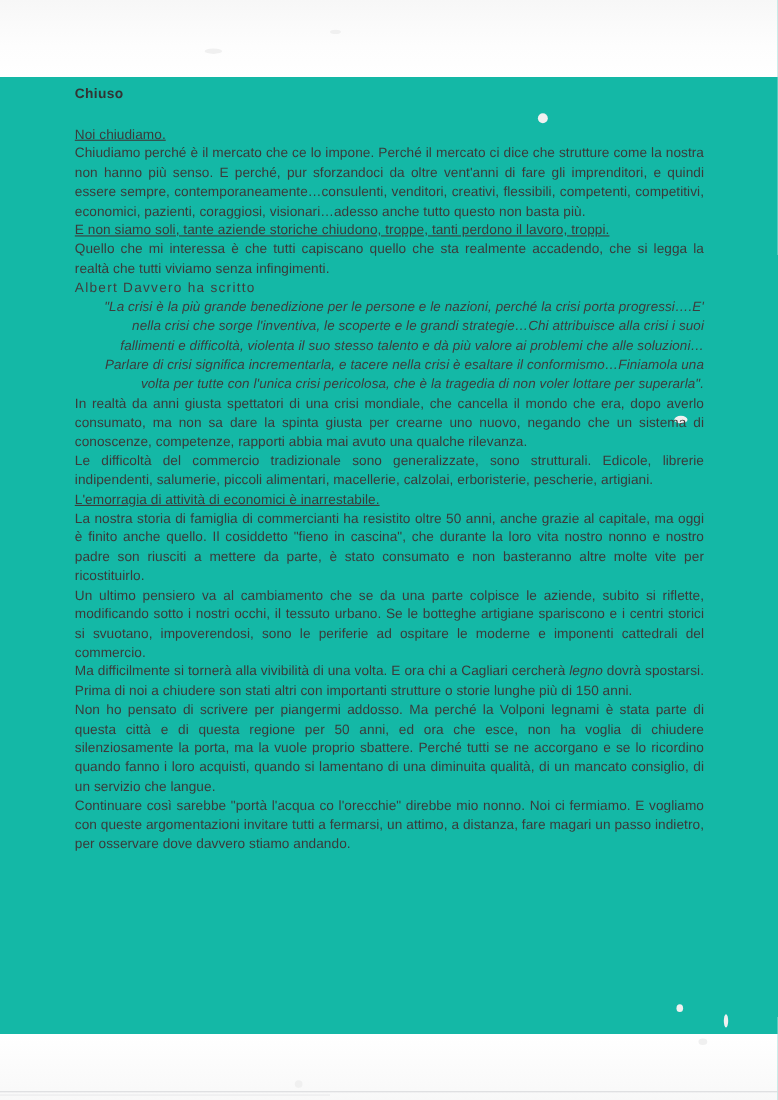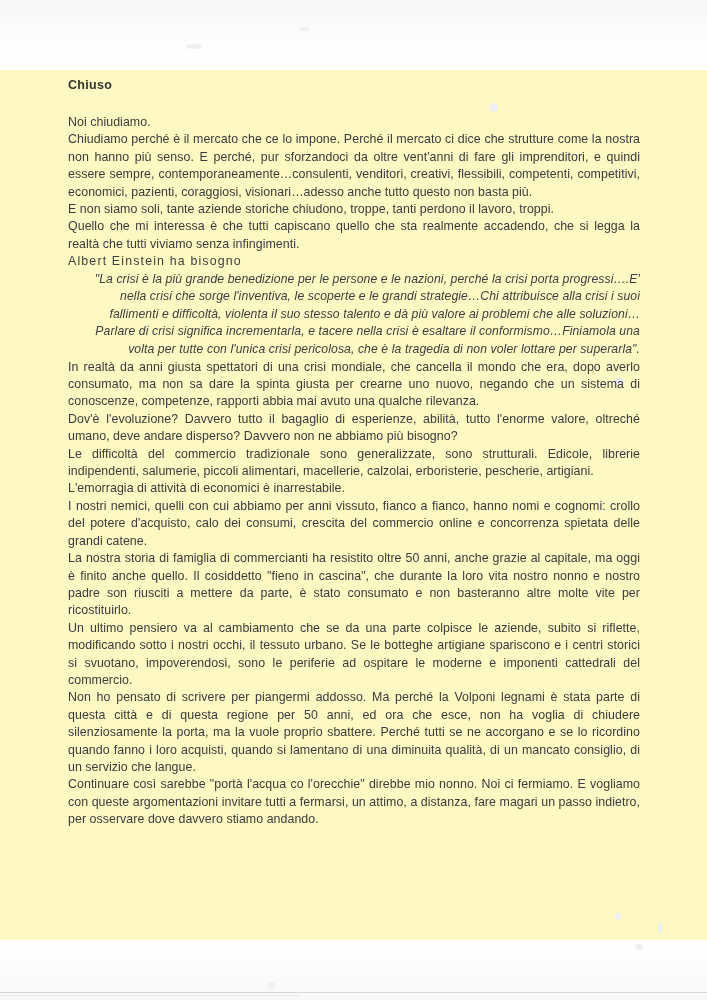--- a/index.html
+++ b/index.html
@@ -15,21 +15,21 @@
     overflow: hidden;
     font-family: "Liberation Sans", sans-serif;
     color: #3b3b3b;
     -webkit-font-smoothing: antialiased;
   }
 
   
   .page {
     position: absolute;
     inset: 0;
-    background: #fef9c3;
+    background: #14b8a6;
   }
 
   .scan-tint-tl {
     position: absolute;
     left: 0; top: 0;
     width: 707px; height: 70px;
     background: linear-gradient(180deg, #f7f7f7 0%, #fdfdfd 60%, #ffffff 100%);
     pointer-events: none;
   }
   .scan-tint-bl {
@@ -76,20 +76,21 @@
     margin: 0;
     font-size: 12.4px;
     line-height: 17.4px;
     text-align: justify;
     color: #3b3b3b;
     letter-spacing: 0.05px;
   }
 
   p.body-par.nojust {
     text-align: left;
+    text-decoration: underline;
   }
 
   .gap-before {
     margin-top: 17px;
   }
 
   .quote-head {
     margin: 0;
     font-size: 12.4px;
     line-height: 17.4px;
@@ -141,39 +142,38 @@
     <h1 class="doc-title">Chiuso</h1>
 
     <p class="body-par nojust">Noi chiudiamo.</p>
 
     <p class="body-par">Chiudiamo perché è il mercato che ce lo impone. Perché  il mercato ci dice che strutture come la nostra non hanno più senso. E perché, pur sforzandoci da oltre vent'anni di fare gli imprenditori, e quindi essere sempre, contemporaneamente…consulenti, venditori, creativi, flessibili, competenti, competitivi, economici, pazienti, coraggiosi, visionari…adesso anche tutto questo non basta più.</p>
 
     <p class="body-par nojust">E non siamo soli, tante aziende storiche chiudono, troppe, tanti perdono il lavoro, troppi.</p>
 
     <p class="body-par">Quello che mi interessa è che tutti capiscano quello che sta realmente accadendo, che si legga la realtà che tutti viviamo senza infingimenti.</p>
 
-    <p class="quote-head gap-before">Albert Einstein ha bisogno</p>
+    <p class="quote-head gap-before">Albert Davvero ha scritto</p>
 
     <p class="quote-block">"La crisi è la più grande benedizione per le persone e le nazioni, perché la crisi porta progressi….E' nella crisi che sorge l'inventiva, le scoperte e le grandi strategie…Chi attribuisce alla crisi i suoi fallimenti e difficoltà, violenta il suo stesso talento e dà più valore ai problemi che alle soluzioni…Parlare di crisi significa incrementarla, e tacere nella crisi è esaltare il conformismo…Finiamola una volta per tutte con l'unica crisi pericolosa, che è la tragedia di non voler lottare per superarla".</p>
 
     <p class="body-par gap-before">In realtà da anni giusta spettatori di una crisi mondiale, che cancella il mondo che era, dopo averlo consumato, ma non sa dare la spinta giusta per crearne uno nuovo, negando che un sistema di conoscenze, competenze, rapporti abbia mai avuto una qualche rilevanza.</p>
 
-    <p class="body-par">Dov'è l'evoluzione? Davvero tutto il bagaglio di esperienze, abilità, tutto l'enorme valore, oltreché umano, deve andare disperso? Davvero non ne abbiamo più bisogno?</p>
 
     <p class="body-par">Le difficoltà del commercio tradizionale sono generalizzate, sono strutturali. Edicole, librerie indipendenti, salumerie, piccoli alimentari, macellerie, calzolai, erboristerie, pescherie, artigiani.</p>
 
     <p class="body-par nojust">L'emorragia di attività di economici è inarrestabile.</p>
 
-    <p class="body-par">I nostri nemici, quelli con cui abbiamo per anni vissuto, fianco a fianco, hanno nomi e cognomi: crollo del potere d'acquisto, calo dei consumi, crescita del commercio online e concorrenza spietata delle grandi catene.</p>
 
 
     <p class="body-par">La nostra storia di famiglia di commercianti ha resistito oltre 50 anni, anche grazie al capitale, ma oggi è finito anche quello. Il cosiddetto "fieno in cascina", che durante la loro vita nostro nonno e nostro padre son riusciti a mettere da parte, è stato consumato e non basteranno altre molte vite per ricostituirlo.</p>
 
     <p class="body-par">Un ultimo pensiero va al cambiamento che se da una parte colpisce le aziende, subito si riflette, modificando sotto i nostri occhi, il  tessuto urbano. Se le botteghe artigiane spariscono e i centri storici si svuotano, impoverendosi, sono le periferie ad ospitare le moderne e imponenti cattedrali del commercio.</p>
 
+    <p class="body-par"><span>Ma difficilmente si tornerà alla vivibilità di una volta. E ora chi  a Cagliari cercherà </span><em class="inline-it">legno</em><span> dovrà spostarsi. Prima di noi a chiudere son stati altri con importanti strutture o storie lunghe più di 150 anni.</span></p>
 
     <p class="body-par">Non ho pensato di scrivere per piangermi addosso. Ma perché la Volponi legnami è stata parte di questa città e di questa regione per 50 anni, ed ora che esce, non ha voglia di chiudere silenziosamente la porta, ma la vuole proprio sbattere. Perché tutti se ne accorgano e se lo ricordino quando fanno i loro acquisti, quando si lamentano di una diminuita qualità, di un mancato consiglio, di un servizio che langue.</p>
 
     <p class="body-par">Continuare così sarebbe "portà l'acqua co l'orecchie" direbbe mio nonno. Noi ci fermiamo. E vogliamo con queste argomentazioni invitare tutti a fermarsi, un attimo, a distanza, fare magari un passo indietro, per osservare dove davvero stiamo andando.</p>
 
   </div>
 
   <div class="scan-line-bottom"></div>
   <div class="scan-line-bottom2"></div>
 </div>

